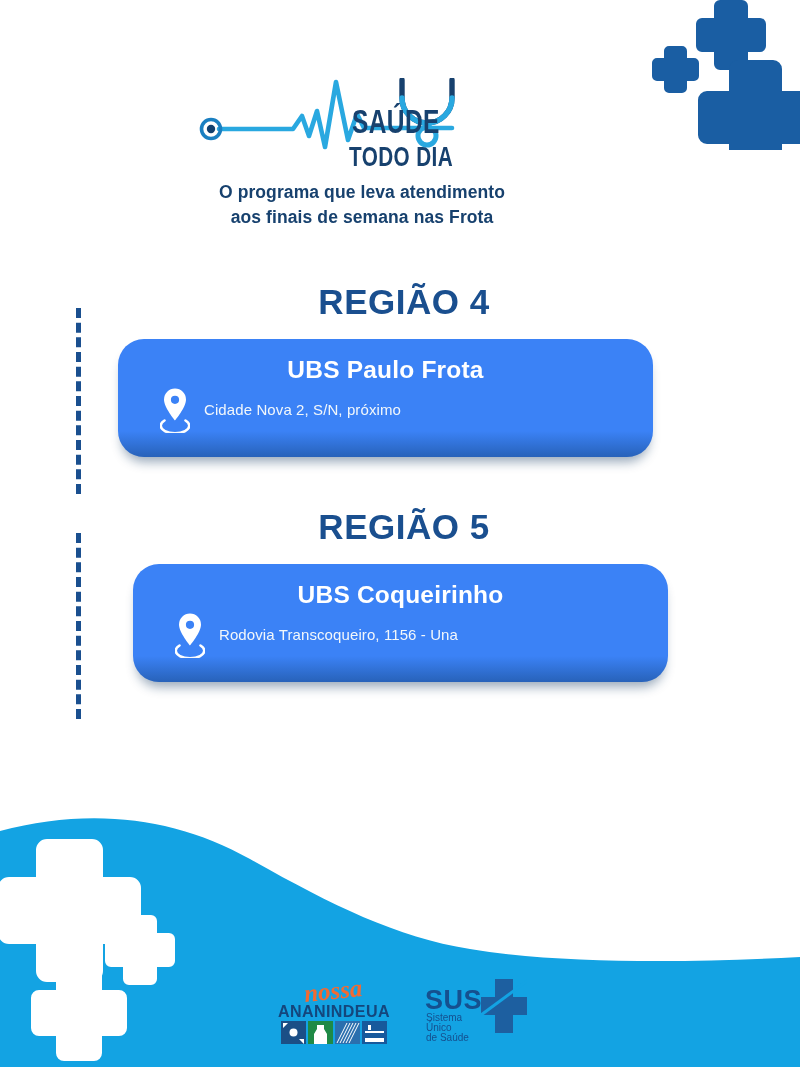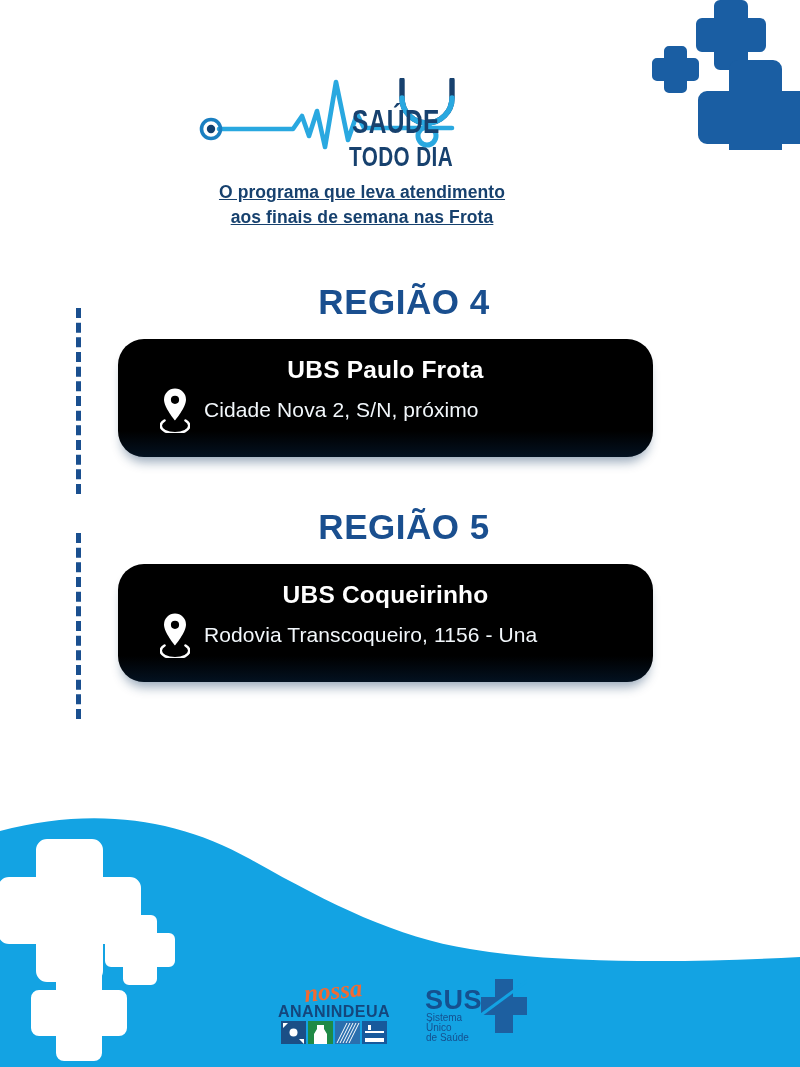--- a/index.html
+++ b/index.html
@@ -40,21 +40,21 @@
     margin: 0 auto;
   }
   .subtitle {
     margin-top: 6px;
     font-size: 17.5px;
     font-weight: bold;
     line-height: 1.42;
     color: #17416e;
     letter-spacing: 0.1px;
   }
-  .subtitle span { display: block; text-decoration: underline; }
+  .subtitle span { display: block; }
 
   
   .region {
     position: absolute;
     left: 0;
     width: 800px;
   }
   .region-4 { top: 283px; }
   .region-5 { top: 508px; }
 
@@ -79,25 +79,25 @@
   .dashed-rule.r4 { top: 25px; height: 186px; }
   .dashed-rule.r5 { top: 25px; height: 186px; }
 
   
   .card-wrap {
     position: absolute;
     left: 118px;
     width: 535px;
   }
   .card-wrap.c4 { top: 56px; }
-  .card-wrap.c5 { top: 56px; }
+  .card-wrap.c5 { top: 56px; margin-left: 15px; }
 
   .card {
     position: relative;
-    background: #000000;
+    background: #3b82f6;
     border-radius: 26px;
     box-shadow: 0 9px 11px -4px rgba(14, 52, 92, .42);
     padding: 16px 22px 24px 22px;
     min-height: 88px;
     box-sizing: border-box;
   }
   
   .card::after {
     content: "";
     position: absolute;
@@ -124,21 +124,21 @@
     align-items: center;
     gap: 14px;
     padding-left: 20px;
   }
   .pin-icon {
     flex: 0 0 auto;
     width: 30px;
     height: 46px;
   }
   .card-address {
-    font-size: 21px;
+    font-size: 15px;
     color: #f2f7fb;
     line-height: 1.33;
     letter-spacing: .1px;
     font-weight: 400;
   }
   .card-address span { display: block; white-space: nowrap; }
 
   
   .wave {
     position: absolute;

